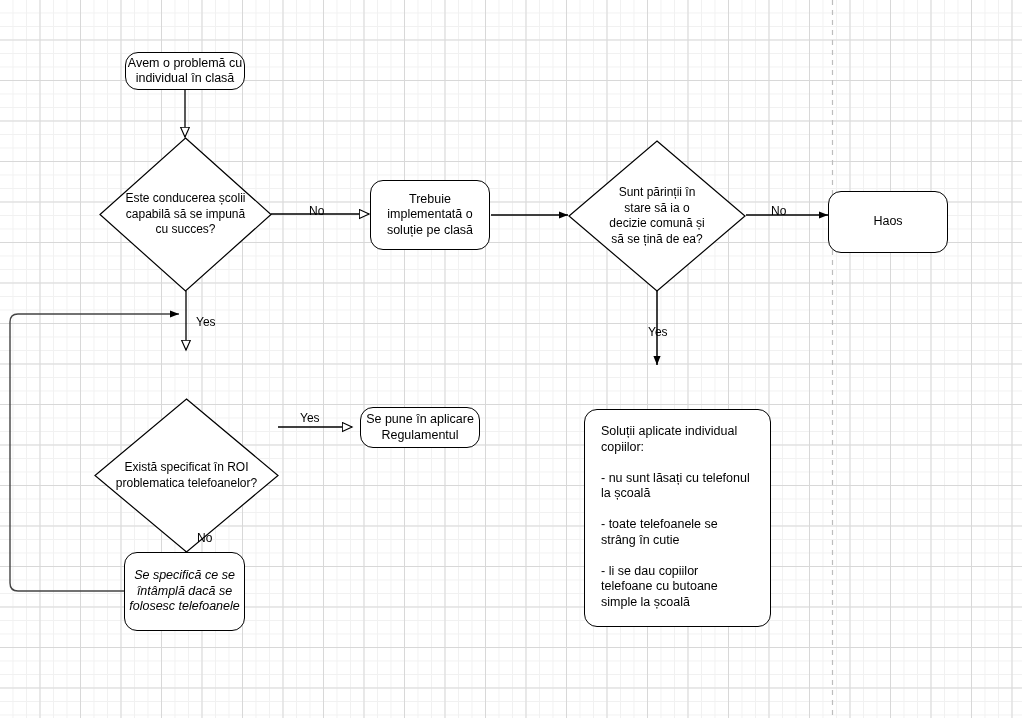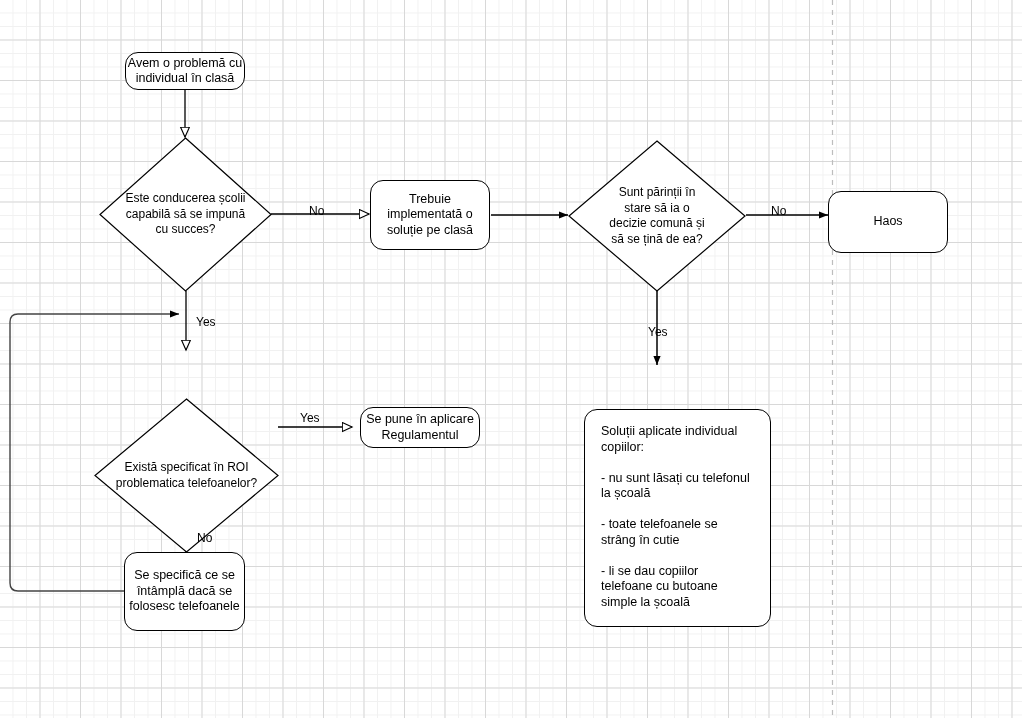--- a/index.html
+++ b/index.html
@@ -184,21 +184,21 @@
     </svg>
     <div class="diamond-label">Există specificat în ROI
 problematica telefoanelor?</div>
   </div>
 
   <div class="node proc" style="left:353px; top:407px; width:120px; height:41px;margin-left:7px;">
     <span>Se pune în aplicare
 Regulamentul</span>
   </div>
 
-  <div class="node proc" style="left:124px; top:552px; width:121px; height:79px;">
+  <div class="node proc" style="left:124px; top:552px; width:121px; height:79px;font-style:italic;">
     <span>Se specifică ce se
 întâmplă dacă se
 folosesc telefoanele</span>
   </div>
 
   <div class="edge-label" style="left:309px; top:204px;">No</div>
   <div class="edge-label" style="left:196px; top:315px;">Yes</div>
   <div class="edge-label" style="left:771px; top:204px;">No</div>
   <div class="edge-label" style="left:648px; top:325px;">Yes</div>
   <div class="edge-label" style="left:300px; top:411px;">Yes</div>

